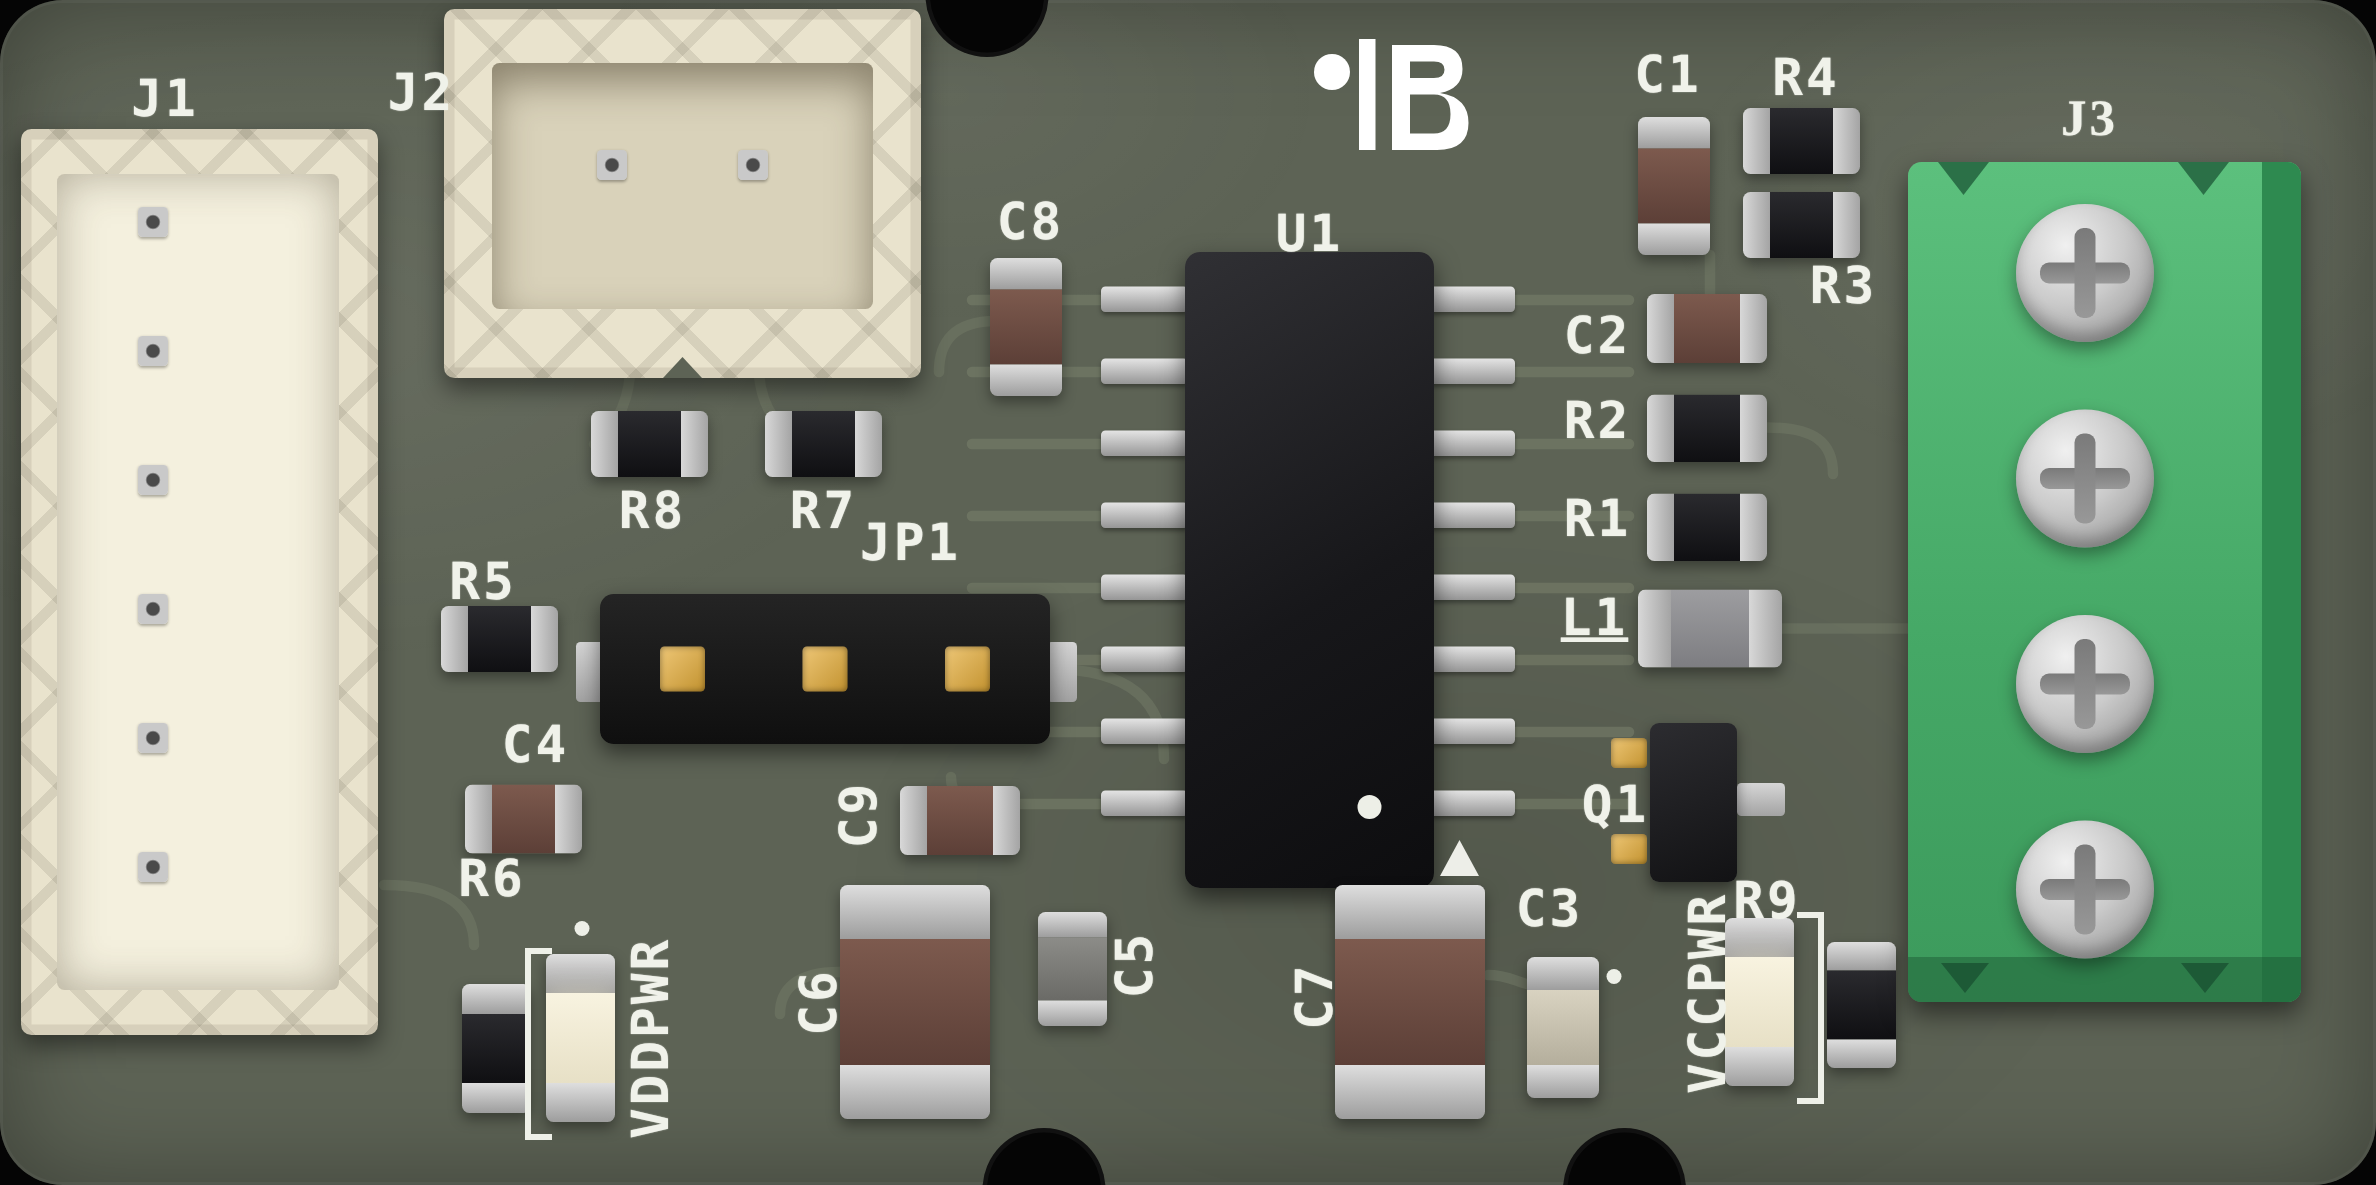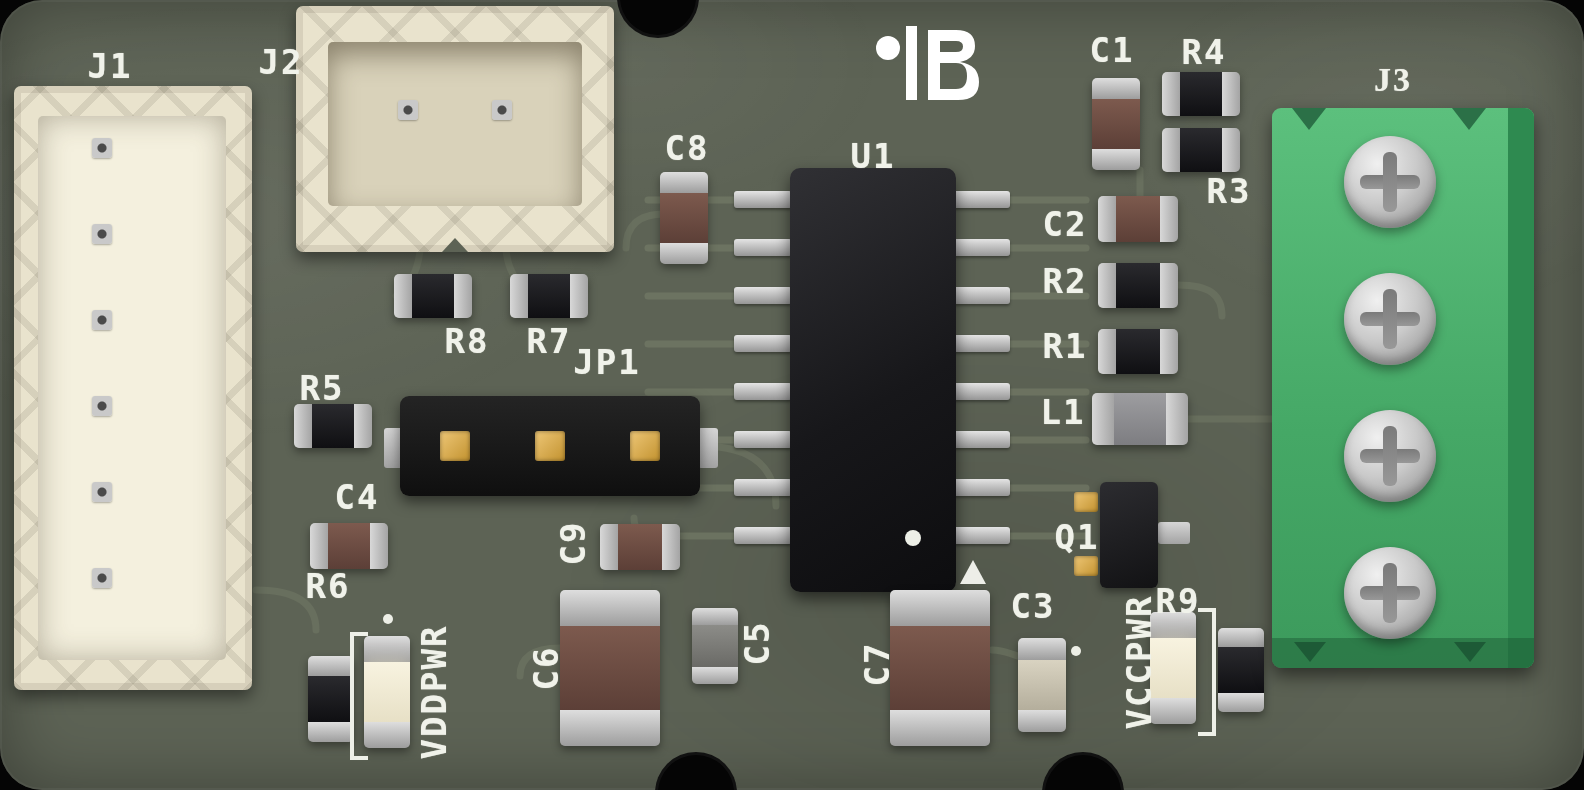--- a/index.html
+++ b/index.html
@@ -310,24 +310,24 @@
     <div class="ref" style="left:110px;top:66px;">J1</div>
     <div class="ref" style="left:281px;top:62px;">J2</div>
     <div class="ref" style="left:687px;top:148px;">C8</div>
     <div class="ref" style="left:873px;top:156px;">U1</div>
     <div class="ref" style="left:1112px;top:50px;">C1</div>
     <div class="ref" style="left:1204px;top:52px;">R4</div>
     <div class="ref" style="left:1229px;top:191px;">R3</div>
     <div class="ref" style="left:1065px;top:214px;margin-top:10px;">C2</div>
     <div class="ref" style="left:1065px;top:281px;">R2</div>
     <div class="ref" style="left:1065px;top:346px;">R1</div>
-    <div class="ref" style="left:1063px;top:412px;">L1</div>
+    <div class="ref" style="left:1063px;top:412px;text-decoration:underline;">L1</div>
     <div class="ref" style="left:1077px;top:537px;">Q1</div>
     <div class="ref" style="left:1393px;top:80px;font-family:Liberation Serif, serif;">J3</div>
-    <div class="ref" style="left:435px;top:341px;margin-left:32px;">R8</div>
+    <div class="ref" style="left:435px;top:341px;">R8</div>
     <div class="ref" style="left:549px;top:341px;">R7</div>
     <div class="ref" style="left:607px;top:362px;">JP1</div>
     <div class="ref" style="left:322px;top:388px;">R5</div>
     <div class="ref" style="left:357px;top:497px;">C4</div>
     <div class="ref rot" style="left:573px;top:543px;">C9</div>
     <div class="ref" style="left:328px;top:586px;">R6</div>
     <div class="ref rot" style="left:546px;top:668px;">C6</div>
     <div class="ref rot" style="left:757px;top:643px;">C5</div>
     <div class="ref rot" style="left:877px;top:664px;">C7</div>
     <div class="ref" style="left:1033px;top:606px;">C3</div>

